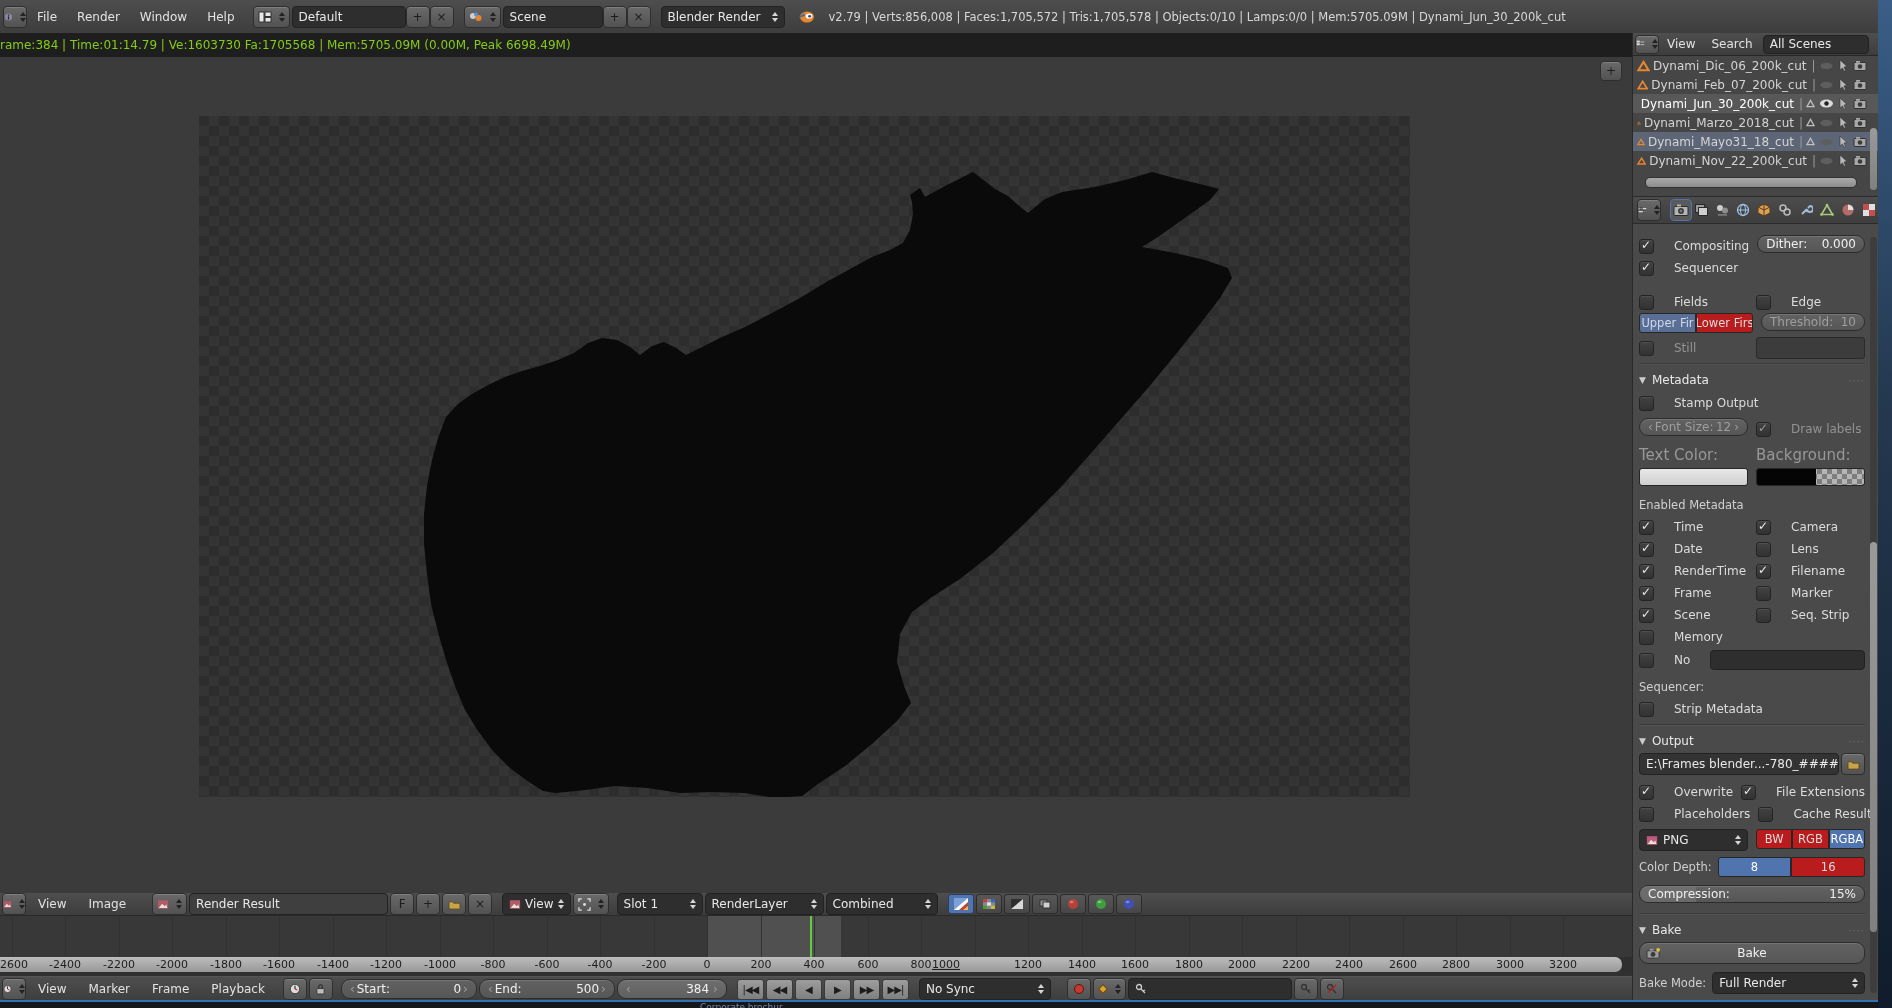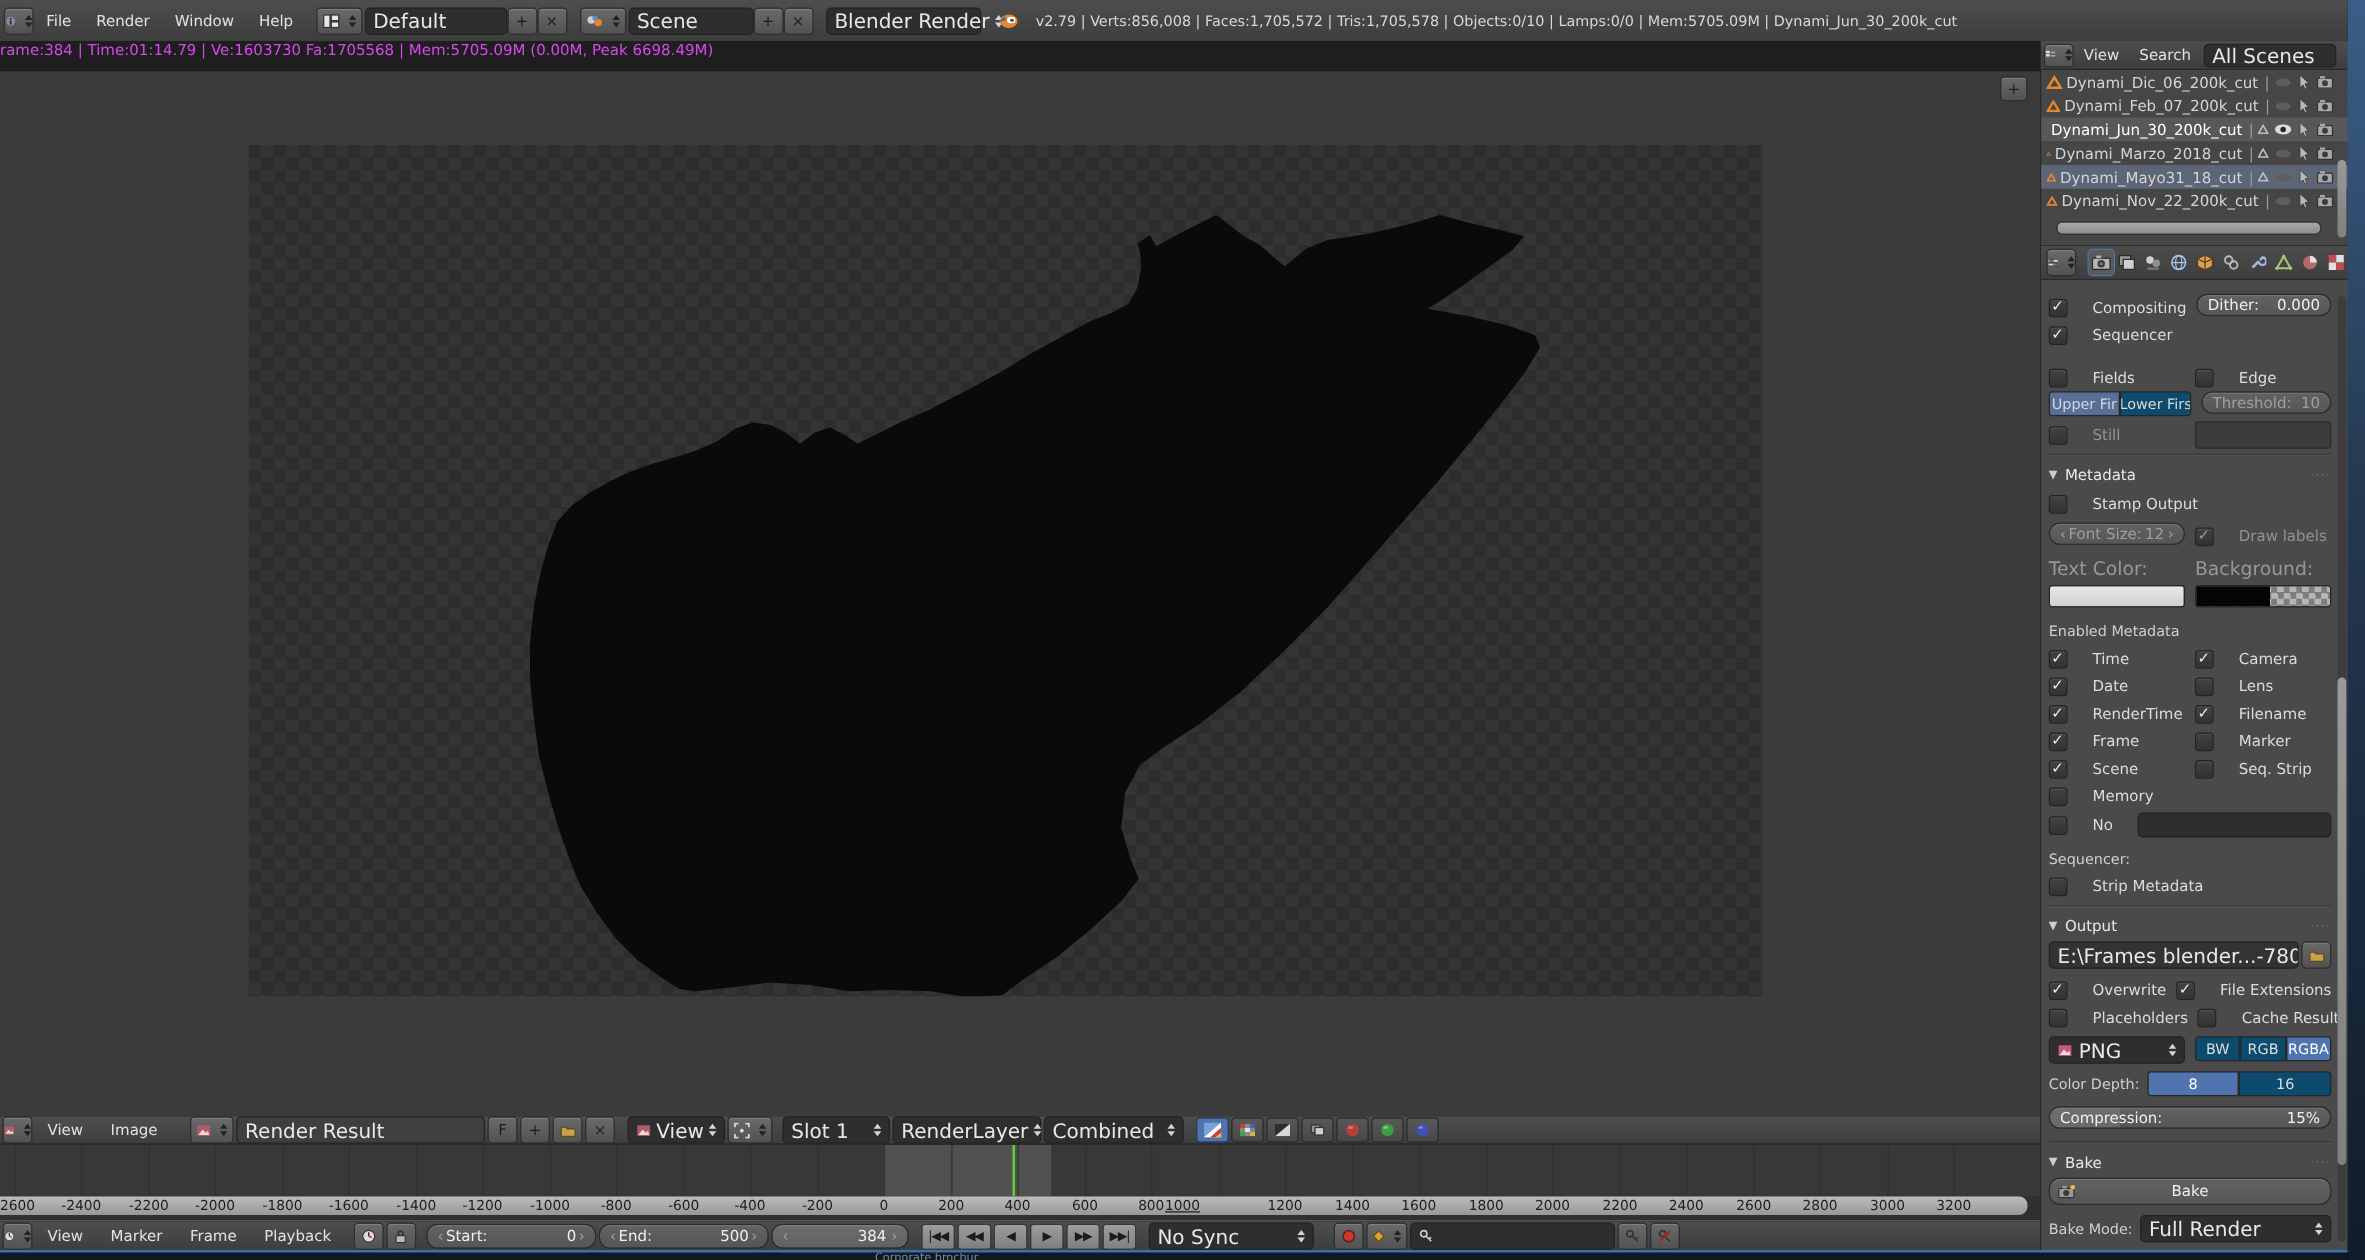--- a/index.html
+++ b/index.html
@@ -8,21 +8,21 @@
        -webkit-font-smoothing:antialiased;}
   .abs{position:absolute;}
   
   .hbar{background:linear-gradient(#4e4e4e,#3d3d3d);border-bottom:1px solid #272727;display:flex;align-items:center;}
   .menu{padding:0 10px;color:#e2e2e2;font-size:12px;white-space:nowrap;cursor:default;}
   .btn{display:inline-flex;align-items:center;justify-content:center;gap:3px;height:20px;
        background:linear-gradient(#6a6a6a,#525252);border:1px solid #2e2e2e;border-radius:4px;
        box-shadow:inset 0 1px 0 rgba(255,255,255,.15);color:#1d1d1d;font-size:12px;padding:0 4px;white-space:nowrap;}
   .btn.sq{width:22px;padding:0;}
   .dd{display:inline-flex;align-items:center;height:20px;background:#2e2e2e;border:1px solid #222;
-      border-radius:4px;color:#e8e8e8;padding:0 6px;font-size:16px;white-space:nowrap;}
+      border-radius:4px;color:#e8e8e8;padding:0 6px;font-size:12px;white-space:nowrap;}
   .dd .grow{flex:1;}
   .pill{display:inline-flex;align-items:center;height:18px;background:linear-gradient(#626262,#565656);
         border:1px solid #2c2c2c;border-radius:9px;color:#f0f0f0;padding:0 8px;font-size:12px;
         box-shadow:inset 0 1px 0 rgba(255,255,255,.12);}
   .pill.dim,.dim{color:#9f9f9f;}
   .ud{display:inline-flex;flex-direction:column;gap:2px;margin-left:4px;}
   .ud b,.ud i{width:0;height:0;border-left:3px solid transparent;border-right:3px solid transparent;display:block;}
   .ud b{border-bottom:4px solid #d6d6d6;}
   .ud i{border-top:4px solid #d6d6d6;}
   .btn .ud b{border-bottom-color:#222;} .btn .ud i{border-top-color:#222;}
@@ -36,22 +36,22 @@
   .sect{display:flex;align-items:center;color:#e8e8e8;font-size:12px;height:24px;}
   .sect .tri{margin-right:6px;font-size:9px;color:#ccc;}
   .sect .grip{margin-left:auto;color:#6e6e6e;letter-spacing:1px;font-size:10px;}
   .sep{border-top:1px solid #3a3a3a;box-shadow:0 1px 0 rgba(255,255,255,.05);margin:4px 0;}
   .row2{display:grid;grid-template-columns:1fr 1fr;column-gap:8px;}
   svg{display:block;}
   
   #topbar{left:0;top:0;width:1878px;height:33px;}
   #topstats{color:#d8d8d8;font-size:11.5px;margin-left:14px;white-space:nowrap;}
   
-  #statsbar{left:0;top:33px;width:1632px;height:24px;background:#1e1e1e;display:flex;align-items:flex-start;
-            color:#d946ef;font-size:12px;border-bottom:1px solid #161616;}
+  #statsbar{left:0;top:33px;width:1632px;height:24px;background:#1e1e1e;display:flex;align-items:center;
+            color:#84cc16;font-size:12px;border-bottom:1px solid #161616;}
   
   #viewport{left:0;top:57px;width:1632px;height:836px;background:#3b3b3b;overflow:hidden;}
   #checker{left:199px;top:59px;width:1211px;height:681px;
            background:repeating-conic-gradient(#343434 0% 25%, #2d2d2d 0% 50%) 0 0/20px 20px;}
   
   #imghdr{left:0;top:893px;width:1632px;height:22px;gap:2px;padding-left:2px;}
   .chanbtn{width:24px;height:18px;border-radius:3px;background:linear-gradient(#585858,#474747);
            border:1px solid #2c2c2c;display:inline-flex;align-items:center;justify-content:center;}
   .chanbtn.sel{background:#4f74ae;border-color:#2c3e5f;}
   
@@ -81,21 +81,21 @@
   .orow .icons{margin-left:auto;display:flex;align-items:center;gap:4px;padding-right:12px;}
   #outlscroll{position:absolute;left:12px;right:22px;top:144px;height:9px;border-radius:5px;
               background:linear-gradient(#a9a9a9,#8d8d8d);border:1px solid #333;}
   
   #props{position:absolute;left:0;top:163px;width:246px;height:804px;background:#4a4a4a;border-top:1px solid #2c2c2c;}
   #ptabs{display:flex;align-items:center;height:26px;background:linear-gradient(#4c4c4c,#3e3e3e);
          border-bottom:1px solid #2b2b2b;padding-left:4px;gap:1px;}
   .ptab{width:21px;height:20px;display:flex;align-items:center;justify-content:center;border-radius:3px;}
   .ptab.active{background:#5a5a5a;outline:1px solid #4f74ae;}
   #pbody{position:absolute;left:6px;right:14px;top:30px;bottom:0;}
-  .seg{display:inline-flex;align-items:center;justify-content:center;height:18px;background:#0c4a6e;
+  .seg{display:inline-flex;align-items:center;justify-content:center;height:18px;background:#b91c1c;
        border:1px solid #272727;color:#dcdcdc;font-size:11.5px;flex:1;overflow:hidden;white-space:nowrap;}
   .seg.sel{background:#4f74ae;color:#fff;}
   .swatch{height:16px;border:1px solid #262626;border-radius:3px;}
   #vscroll{position:absolute;right:2px;top:40px;bottom:8px;width:7px;background:#3d3d3d;border-radius:4px;}
   #vthumb{position:absolute;left:0;width:7px;top:305px;height:390px;background:linear-gradient(#9a9a9a,#808080);border-radius:4px;}
   
   #desktop{left:1878px;top:0;width:14px;height:1008px;background:linear-gradient(#3a5e87,#24384f 40%,#101c2b);}
   #taskbar{left:0;top:1000px;width:1878px;height:8px;background:#15171c;border-top:2px solid #3273b4;overflow:hidden;}
   #taskitem{position:absolute;left:700px;top:0px;color:#8fa6c0;font-size:9px;white-space:nowrap;opacity:.8;}
   .lbl{font-size:11.5px;color:#cfcfcf;white-space:nowrap;}

